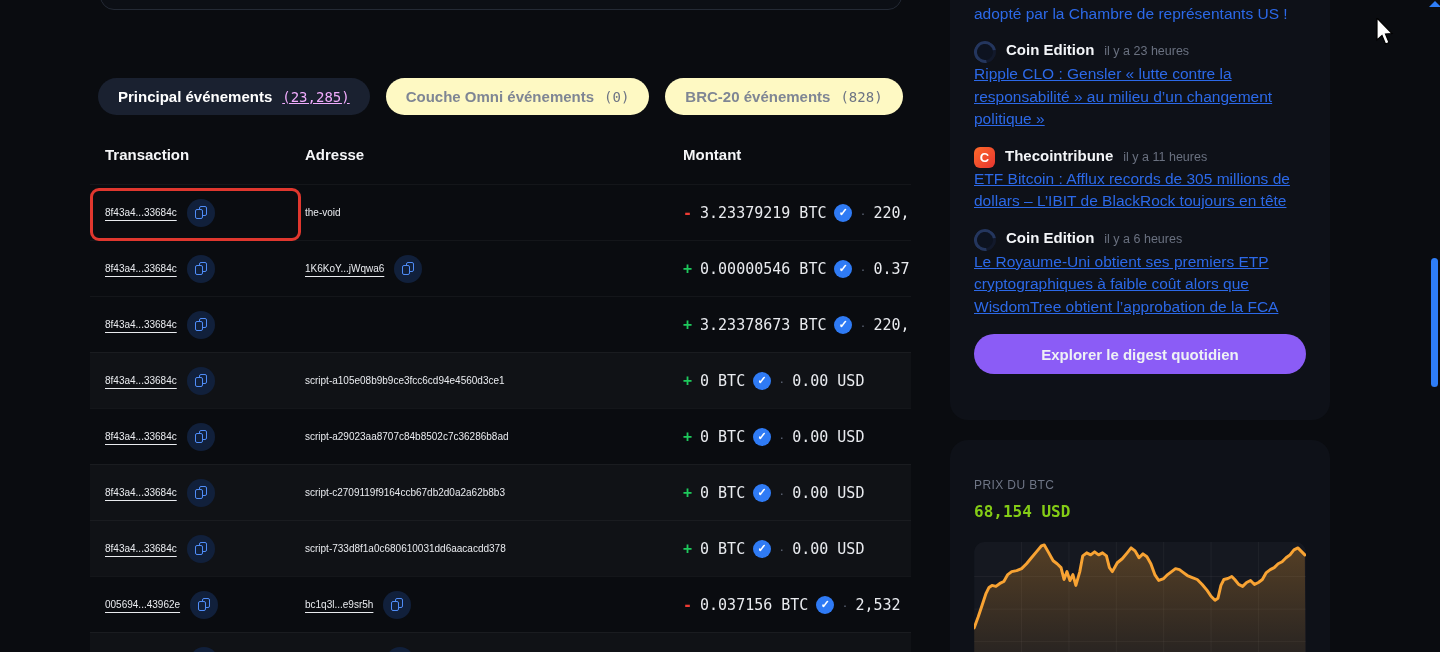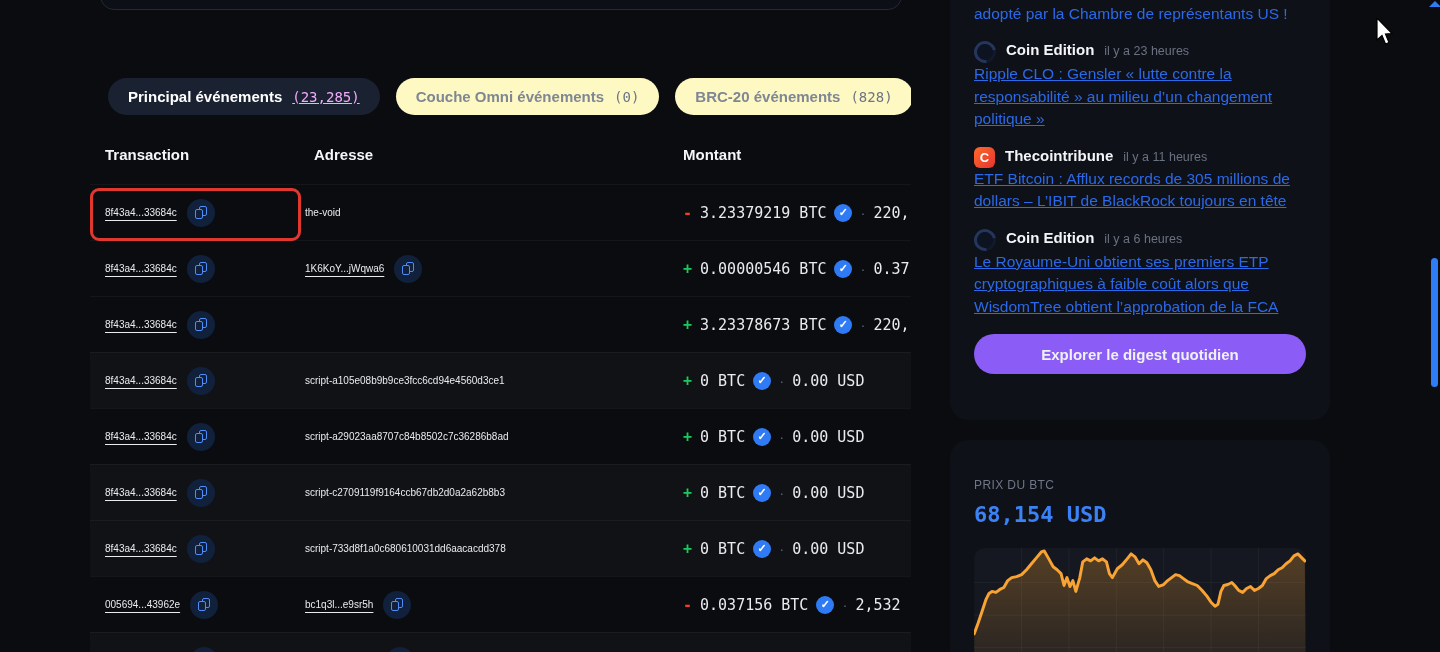--- a/index.html
+++ b/index.html
@@ -8,32 +8,32 @@
     background:#0a0c10;font-family:"Liberation Sans",sans-serif;
     -webkit-font-smoothing:antialiased;
   }
 
   
   #top-panel{position:absolute;left:100px;top:-44px;width:800px;height:52px;
     background:#0c0f15;border:1px solid #242a35;border-radius:14px;}
 
   
   #main{position:absolute;left:90px;top:0;width:821px;height:652px;overflow:hidden;}
-  .tabs{position:absolute;left:18px;top:78px;display:flex;gap:16px;}
+  .tabs{position:absolute;left:8px;top:78px;display:flex;gap:16px;}
   .tab{height:37px;border-radius:19px;display:flex;align-items:center;gap:10px;
     padding:0 20px;background:#fef9c3;color:#7f8694;font-size:15px;font-weight:600;
     border:none;cursor:pointer;white-space:nowrap;}
   .tab.active{background:#1a2130;color:#ffffff;}
   .tab .count{font-family:"DejaVu Sans Mono",monospace;font-weight:400;font-size:14px;color:#6d7484;}
   .tab.active .count{color:#f0abfc;text-decoration:underline;}
 
   .thead{position:absolute;top:146px;left:0;width:100%;height:22px;
     font-size:15px;font-weight:700;color:#f5f6f8;}
   .thead span{position:absolute;top:0;}
-  .th-tx{left:15px;} .th-addr{left:224px;} .th-amt{left:593px;}
+  .th-tx{left:15px;} .th-addr{left:215px;} .th-amt{left:593px;}
 
   .rows{position:absolute;top:184px;left:0;width:100%;}
   .row{position:relative;height:55px;border-top:1px solid rgba(255,255,255,0.045);}
   .row.light{background:rgba(255,255,255,0.028);}
   .cell-tx{position:absolute;left:15px;top:0;height:100%;display:flex;align-items:center;gap:10px;}
   .cell-addr{position:absolute;left:215px;top:0;height:100%;display:flex;align-items:center;gap:10px;}
   .cell-amt{position:absolute;left:593px;top:0;height:100%;display:flex;align-items:center;gap:8px;white-space:nowrap;}
   .hash{font-family:Liberation Sans, sans-serif;font-size:10px;color:#e9ebef;text-decoration:none;}
   a.hash.link{text-decoration:underline;text-underline-offset:4px;text-decoration-thickness:1px;cursor:pointer;}
   .copybtn{width:28px;height:28px;border-radius:50%;background:#11203b;border:none;
@@ -68,21 +68,21 @@
   .source-name{font-size:15px;font-weight:700;color:#f3f5f8;}
   .source-time{font-size:12.5px;color:#6a7180;}
   .digest-btn{margin-top:16px;width:100%;height:40px;border-radius:22px;background:#8b5cf6;
     color:#eef1f5;font-size:15px;font-weight:600;border:none;cursor:pointer;}
 
   
   #price-card{position:absolute;left:950px;top:440px;width:380px;height:300px;
     background:#0e1118;border-radius:18px;padding:0 24px;box-sizing:border-box;}
   .price-label{margin-top:38px;font-size:12px;color:#6f7686;letter-spacing:0.4px;}
   .price-value{margin-top:10px;font-family:"DejaVu Sans Mono",monospace;font-weight:700;
-    font-size:22px;color:#3b82f6;}
+    font-size:16px;color:#84cc16;}
   .chart-wrap{margin-top:21px;width:332px;height:150px;}
 
   
   #scrollbar-thumb{position:absolute;left:1431px;top:258px;width:7px;height:129px;
     border-radius:4px;background:#2e7df6;cursor:pointer;}
   #scroll-top-arrow{position:absolute;left:1429px;top:1px;width:0;height:0;
     border-left:6px solid transparent;border-right:6px solid transparent;
     border-bottom:6px solid #2e7df6;cursor:pointer;}
   #cursor{position:absolute;left:1376px;top:18px;z-index:99;pointer-events:none;}
 </style>

